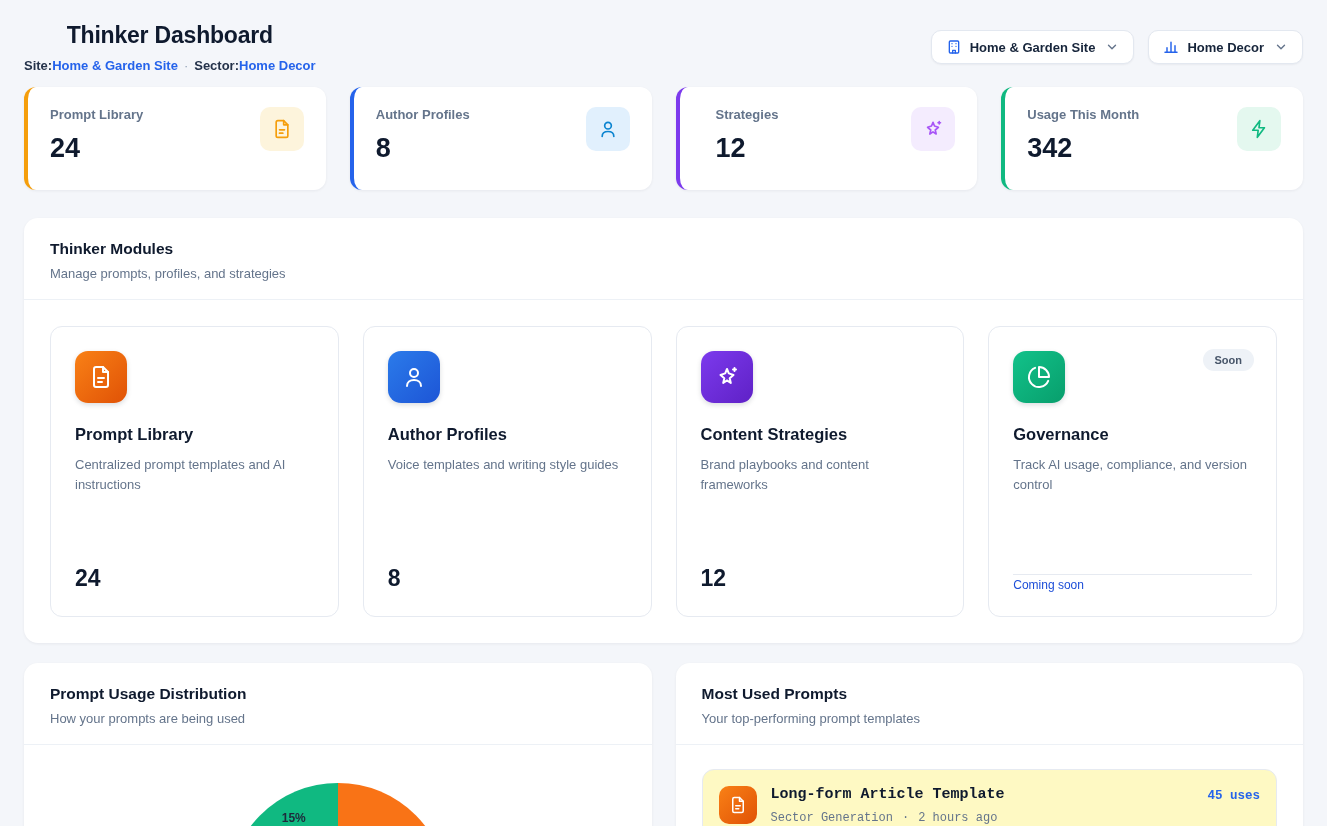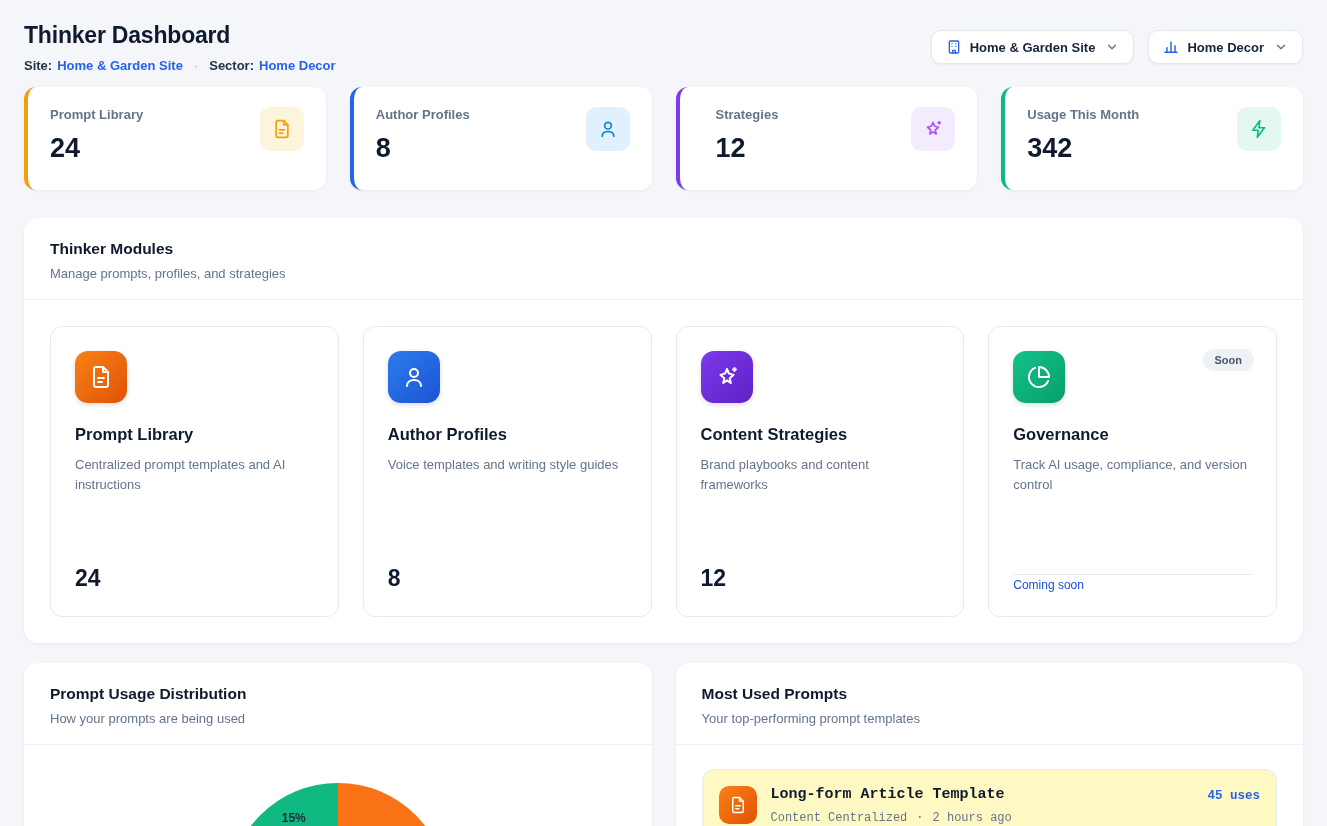--- a/index.html
+++ b/index.html
@@ -7,22 +7,22 @@
   body {
     width: 1327px; height: 826px; overflow: hidden;
     background: #f4f6fa;
     font-family: "Liberation Sans", "DejaVu Sans", sans-serif;
     color: #101a2e;
   }
   .page { padding: 22px 24px; }
 
   
   .topbar { display: flex; justify-content: space-between; align-items: flex-start; margin-bottom: 14px; }
-  .page-title { margin: 0 0 9px; font-size: 23px; font-weight: 800; letter-spacing: -0.2px; color: #0f1a2e; }
-  .breadcrumb { display: flex; align-items: center; gap: 5px; font-size: 13px; font-weight: 700; color: #24324a; }
+  .page-title { margin: 0 8px 9px; font-size: 23px; font-weight: 800; letter-spacing: -0.2px; color: #0f1a2e; text-align: center; }
+  .breadcrumb { display: flex; align-items: center; font-size: 13px; font-weight: 700; color: #24324a; }
   .breadcrumb a { color: #2563eb; text-decoration: none; cursor: pointer; }
   .crumb-dot { color: #94a3b8; margin: 0 6px; font-weight: 400; }
   .selectors { display: flex; gap: 14px; margin-top: 8px; }
   .selector {
     display: inline-flex; align-items: center; gap: 8px;
     background: #fff; border: 1px solid #e3e8f0; border-radius: 10px;
     padding: 8px 14px; font-family: inherit; font-size: 13px; font-weight: 700; color: #16243a;
     cursor: pointer; box-shadow: 0 1px 2px rgba(16,24,40,.05);
   }
   .sel-icon { display: flex; color: #2563eb; }
@@ -297,21 +297,21 @@
           <div class="item-icon">
             <svg viewBox="0 0 24 24" fill="none" stroke="currentColor" stroke-width="2" stroke-linecap="round" stroke-linejoin="round">
                 <path d="M14 2H7a2 2 0 0 0-2 2v16a2 2 0 0 0 2 2h10a2 2 0 0 0 2-2V7z"></path>
                 <path d="M14 2v5h5"></path>
                 <path d="M9 13h6M9 17h4"></path>
               </svg>
           </div>
           <div>
             <div class="item-title">Long-form Article Template</div>
             <div class="item-meta">
-              <span>Content Centralized</span>
+              <span>Sector Generation</span>
               <span>·</span>
               <span>2 hours ago</span>
             </div>
           </div>
           <div class="item-uses">45 uses</div>
         </div>
       </div>
     </div>
 
   </section>

